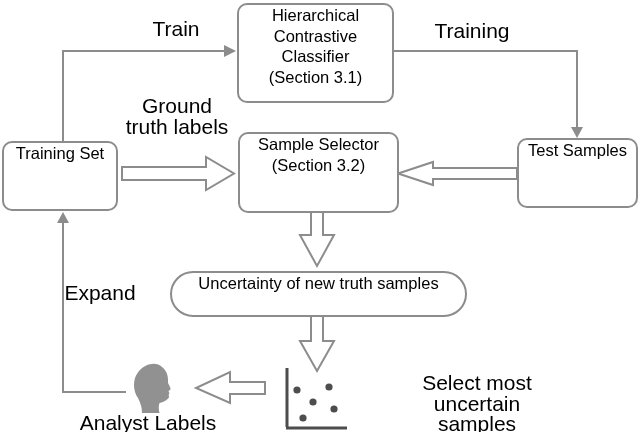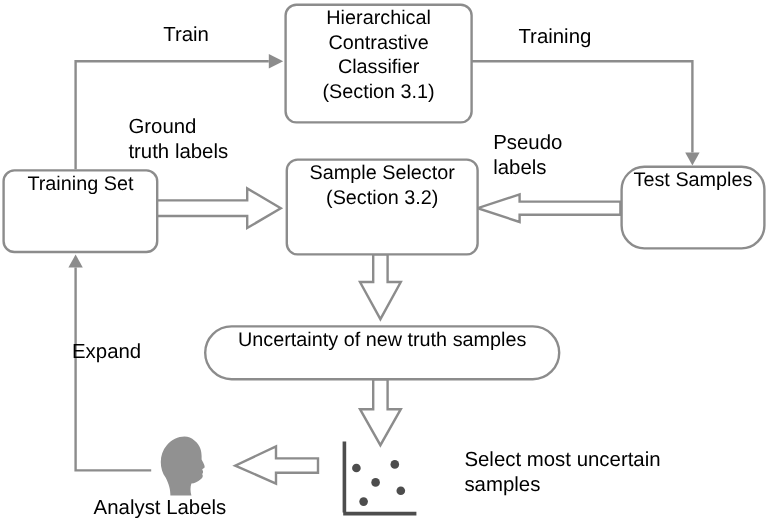--- a/index.html
+++ b/index.html
@@ -9,21 +9,21 @@
   }
   .layer{position:absolute;left:0;top:0;}
   .box{
     position:absolute;box-sizing:border-box;
     border:2px solid #8c8c8c;border-radius:10px;background:#fff;
     display:flex;flex-direction:column;align-items:center;justify-content:flex-start;
     text-align:center;font-size:16.5px;line-height:20.5px;
   }
   .stadium{border-radius:23px;}
   .lbl{
-    position:absolute;font-size:17px;line-height:20.5px;
+    position:absolute;text-align:center;font-size:21px;line-height:20.5px;
   }
   .lbl span{display:block;}
 </style>
 </head>
 <body>
 
 <div class="canvas">
 
   <svg class="layer" width="640" height="432" viewBox="0 0 640 432">
 
@@ -70,50 +70,46 @@
     </g>
   </svg>
 
   <div class="box" style="left:237px;top:3px;width:157px;height:100px;">
     <span>Hierarchical</span>
     <span>Contrastive</span>
     <span>Classifier</span>
     <span>(Section 3.1)</span>
   </div>
 
-  <div class="box" style="left:2px;top:141px;width:130px;height:70px;">
+  <div class="box" style="left:2px;top:141px;width:116px;height:70px;">
     <span>Training Set</span>
   </div>
 
   <div class="box" style="left:238px;top:132px;width:161px;height:81px;">
     <span>Sample Selector</span>
     <span>(Section 3.2)</span>
   </div>
 
-  <div class="box" style="left:517px;top:138px;width:121px;height:70px;border-radius:20px;">
+  <div class="box" style="left:517px;top:138px;width:121px;height:70px;">
     <span>Test Samples</span>
   </div>
 
   <div class="box stadium" style="left:170px;top:271px;width:297px;height:46px;">
     <span>Uncertainty of new truth samples</span>
   </div>
 
   <div class="lbl" style="left:136px;top:19px;width:80px;">Train</div>
 
   <div class="lbl" style="left:432px;top:21px;width:80px;">Training</div>
 
   <div class="lbl" style="left:107px;top:96px;width:140px;">
     <span>Ground</span>
     <span>truth labels</span>
   </div>
 
-  <div class="lbl" style="left:411px;top:109px;width:120px;">
-    <span>Pseudo</span>
-    <span>labels</span>
-  </div>
 
   <div class="lbl" style="left:60px;top:283px;width:80px;">Expand</div>
 
   <div class="lbl" style="left:78px;top:413px;width:140px;">Analyst Labels</div>
 
   <div class="lbl" style="left:387px;top:373px;width:180px;">
     <span>Select most uncertain</span>
     <span>samples</span>
   </div>
 

